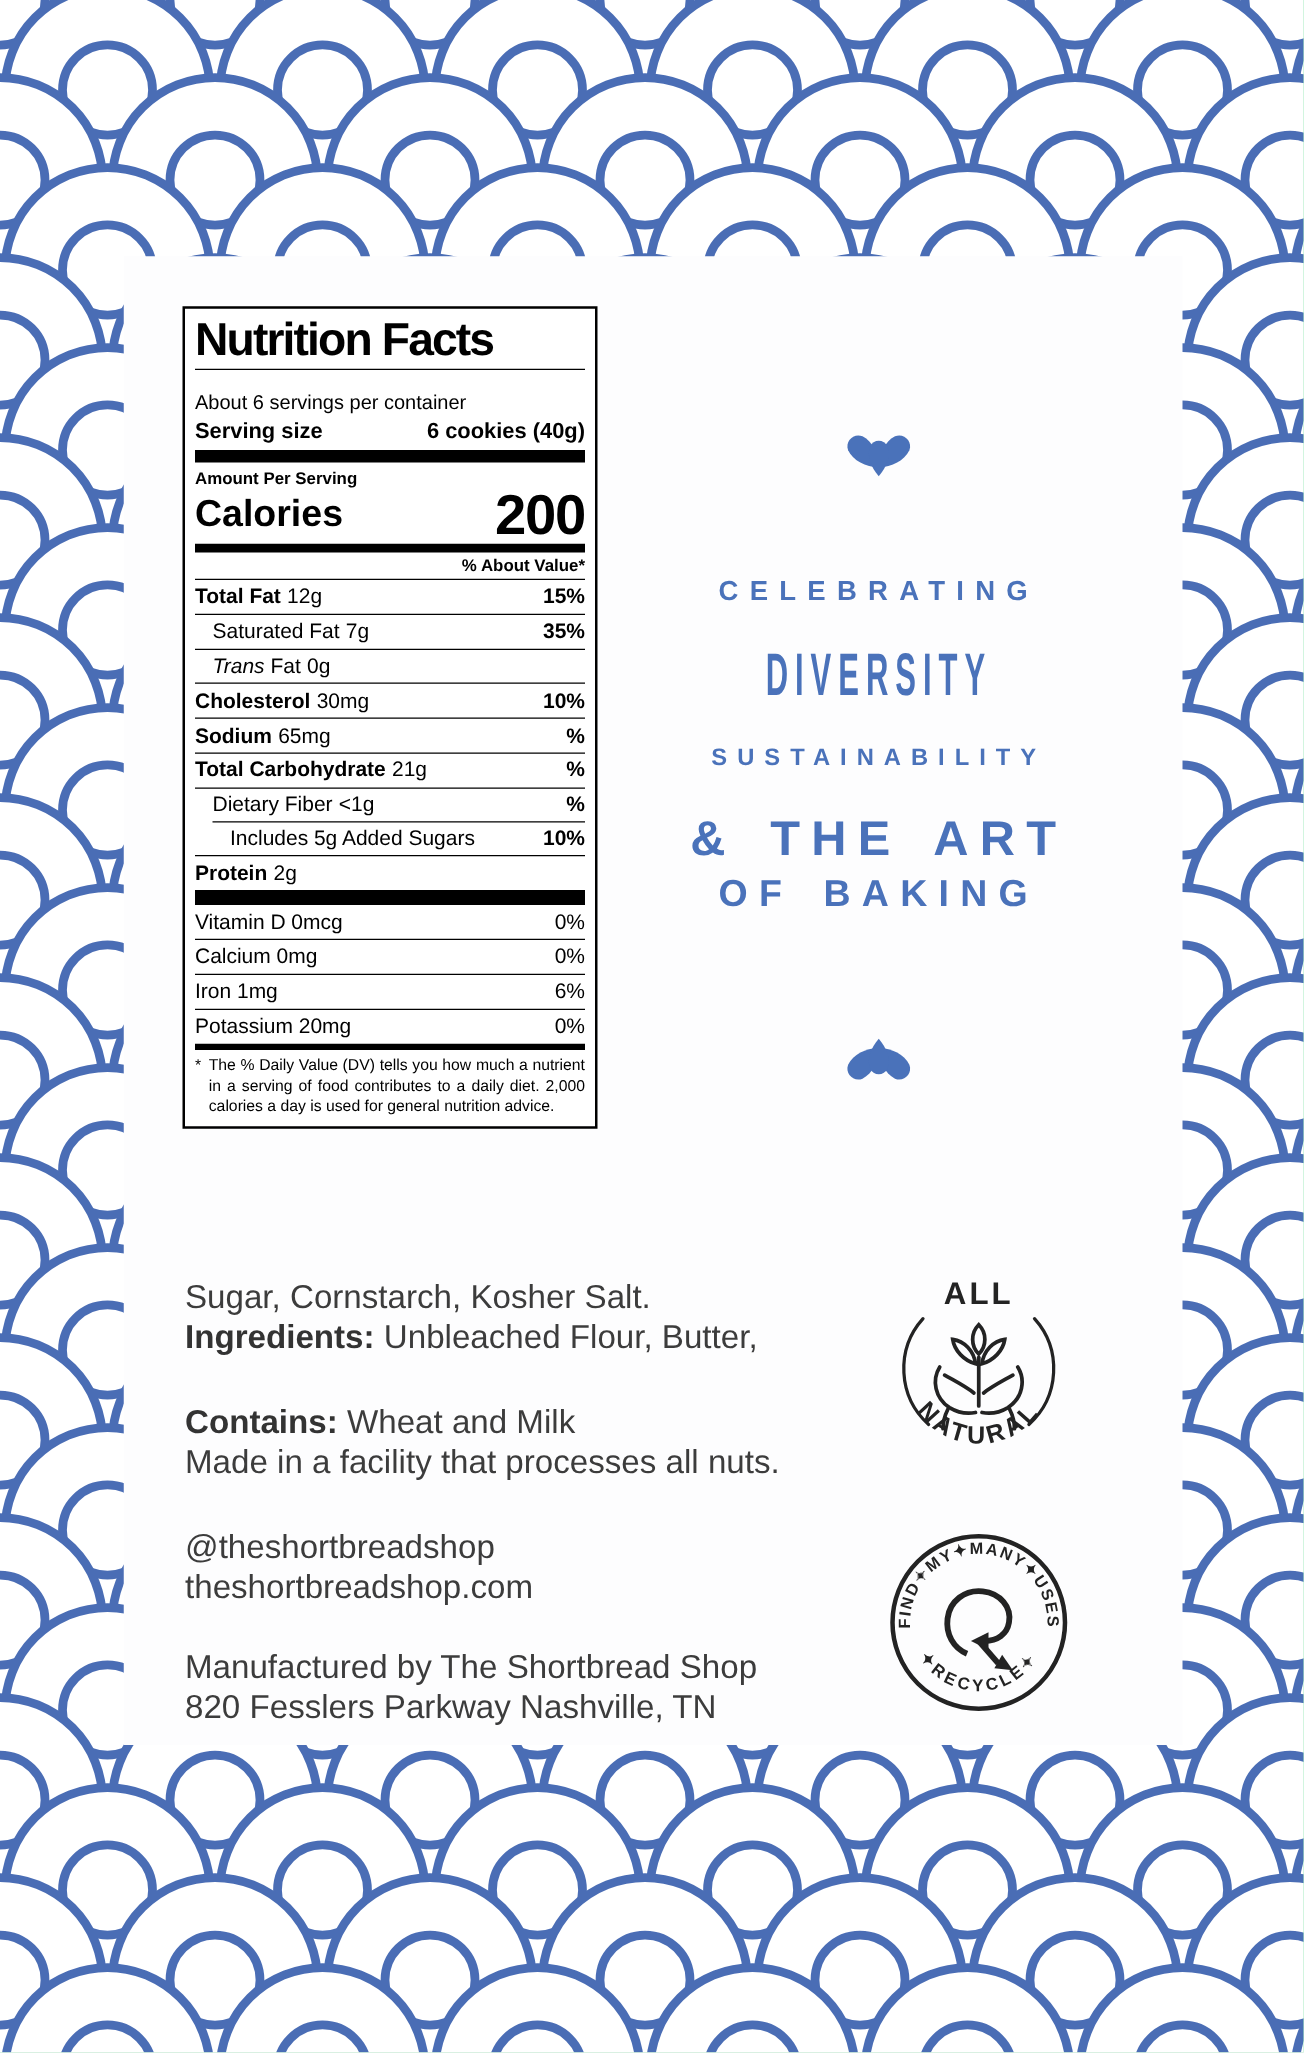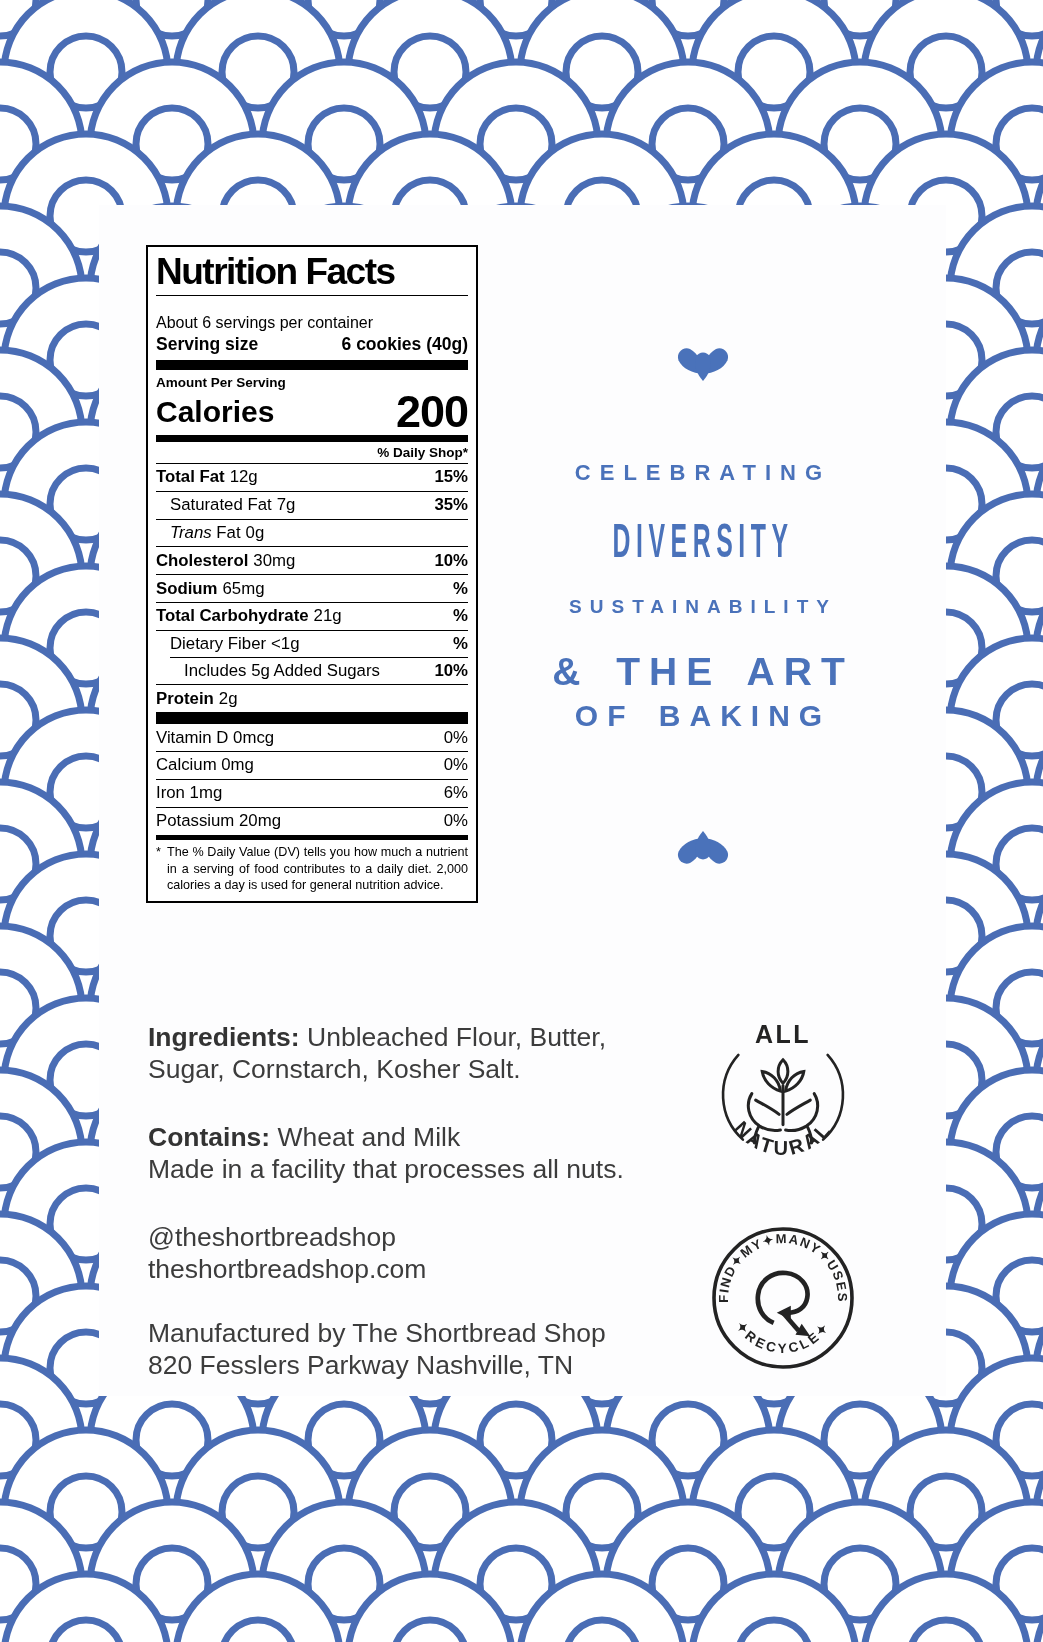--- a/index.html
+++ b/index.html
@@ -113,21 +113,21 @@
       <span>Serving size</span>
       <span>6 cookies (40g)</span>
     </div>
     <div class="bar10"></div>
     <div class="nfamt">Amount Per Serving</div>
     <div class="nfcal">
       <span class="cl">Calories</span>
       <span class="cv">200</span>
     </div>
     <div class="bar7"></div>
-    <div class="dvhdr">% Daily Shop*</div>
+    <div class="dvhdr">% About Value*</div>
 
     <div class="nrow">
       <span><span class="lblb">Total Fat</span><span class="nval">12g</span></span>
       <span class="ndvb">15%</span>
     </div>
     <div class="nrow">
       <span class="in1"><span class="lbln">Saturated Fat</span><span class="nval">7g</span></span>
       <span class="ndvb">35%</span>
     </div>
     <div class="nrow">
@@ -202,22 +202,22 @@
     <div class="t-motif2">
       <svg width="86" height="46" viewBox="-43 -8 86 46">
           <g fill="#4a72ba" transform="rotate(180)">
             <use href="#droplets"></use>
           </g>
         </svg>
     </div>
   </div>
 
   <div class="copy" style="top:1022px;">
+    <div>Sugar, Cornstarch, Kosher Salt.</div>
     <div><b>Ingredients:</b> <span>Unbleached Flour, Butter,</span></div>
-    <div>Sugar, Cornstarch, Kosher Salt.</div>
   </div>
 
   <div class="copy" style="top:1122px;">
     <div><b>Contains:</b> <span>Wheat and Milk</span></div>
     <div>Made in a facility that processes all nuts.</div>
   </div>
 
   <div class="copy" style="top:1222px;">
     <div>@theshortbreadshop</div>
     <div>theshortbreadshop.com</div>

